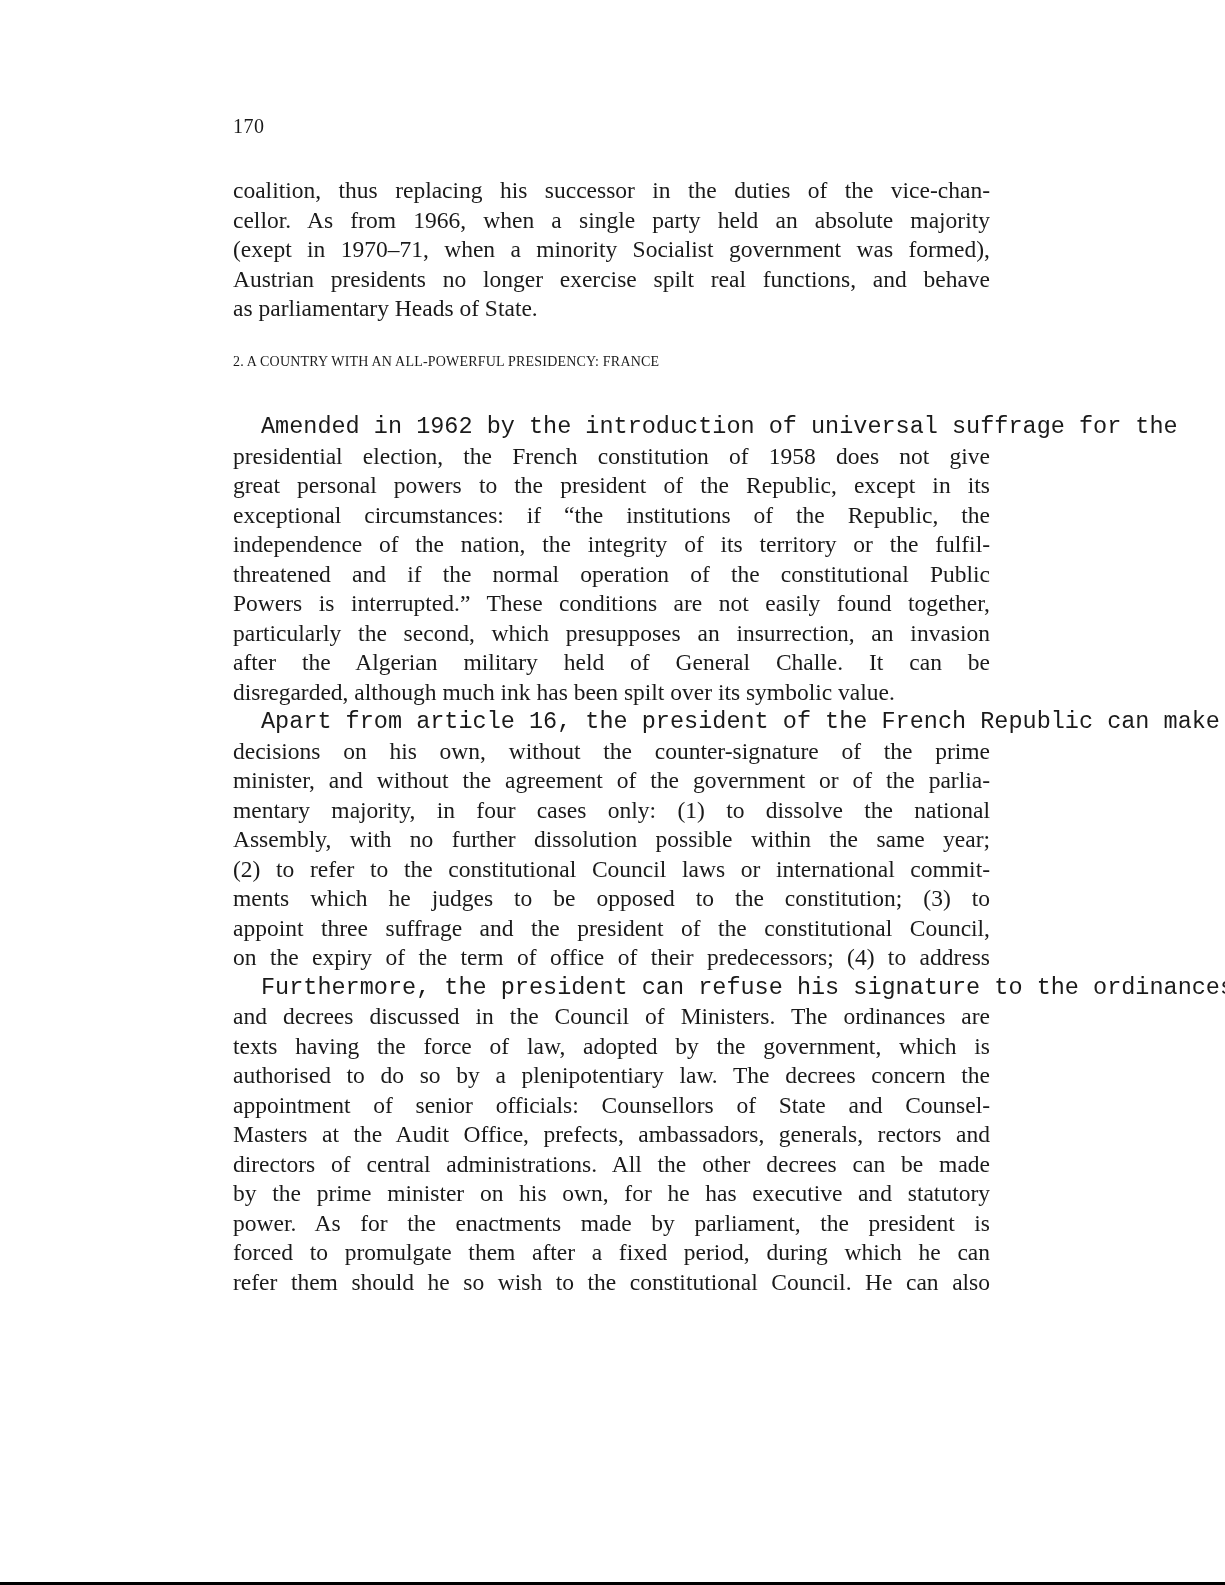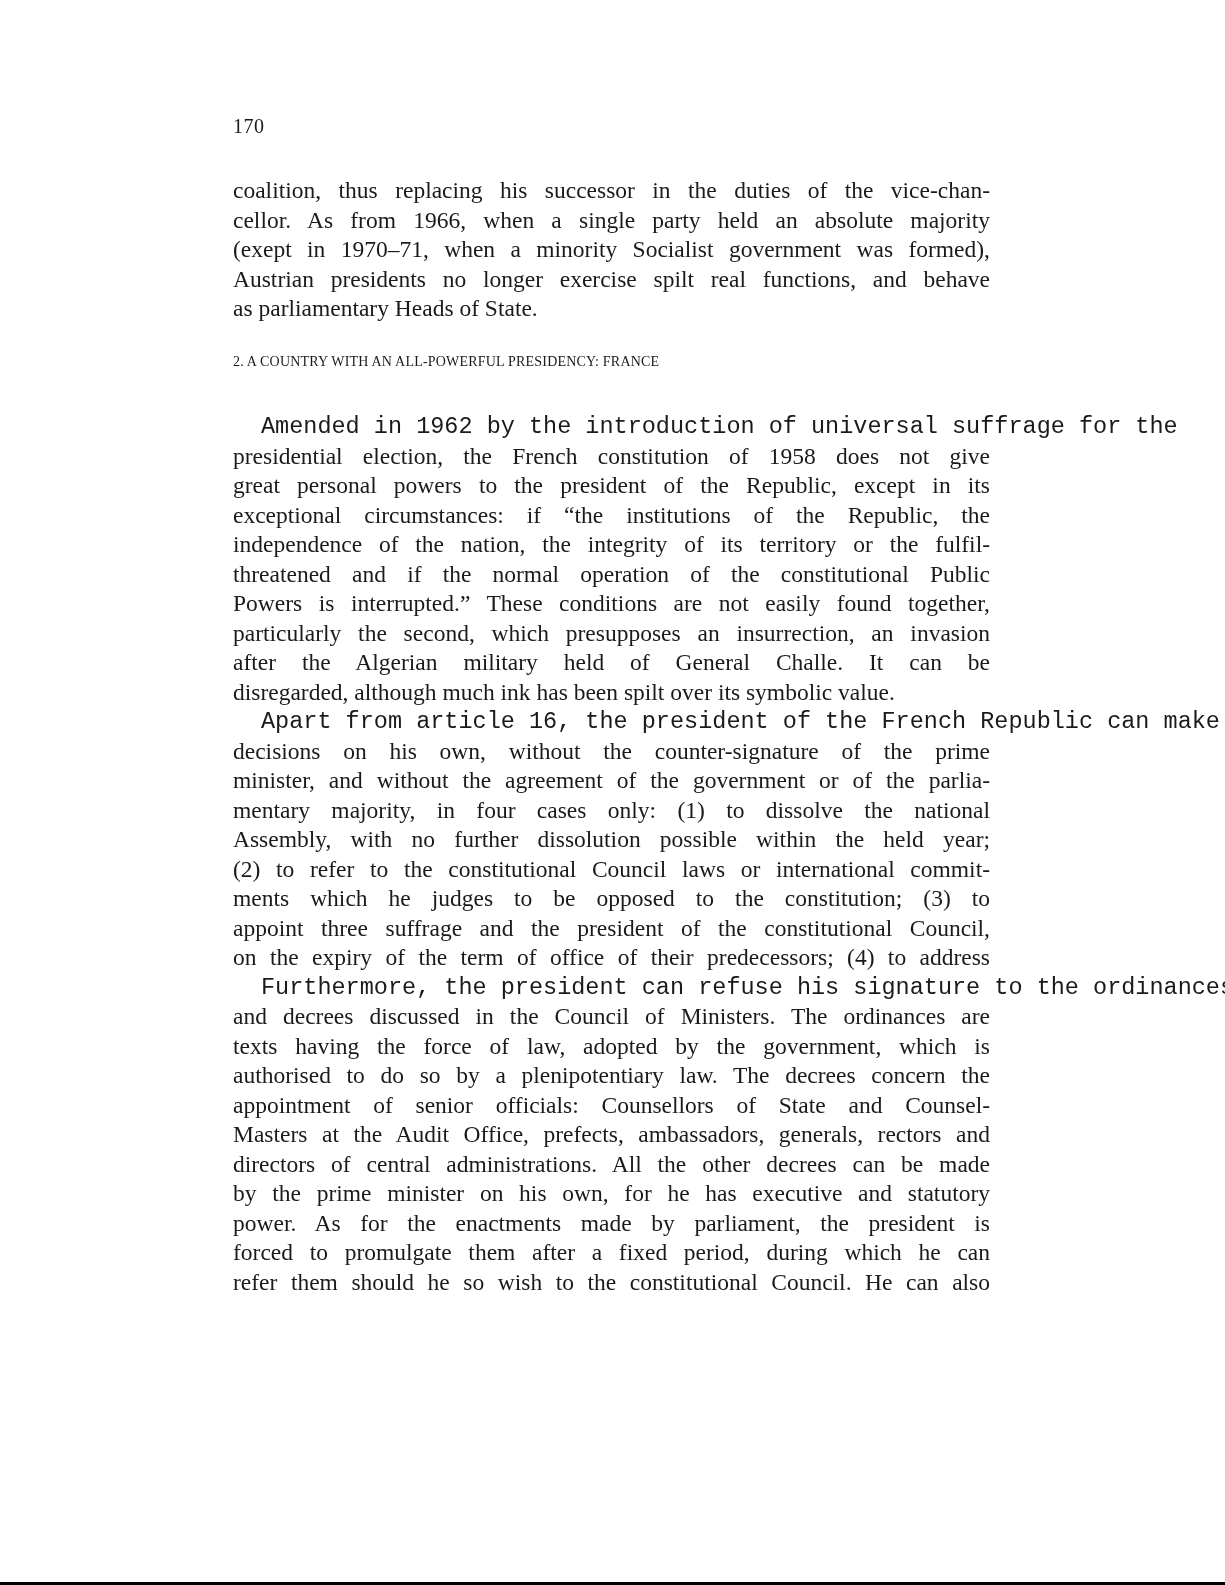--- a/index.html
+++ b/index.html
@@ -51,21 +51,21 @@
     <span class="line">independence of the nation, the integrity of its territory or the fulfil-</span>
     <span class="line">threatened and if the normal operation of the constitutional Public</span>
     <span class="line">Powers is interrupted.” These conditions are not easily found together,</span>
     <span class="line">particularly the second, which presupposes an insurrection, an invasion</span>
     <span class="line">after the Algerian military held of General Challe. It can be</span>
     <span class="line last">disregarded, although much ink has been spilt over its symbolic value.</span>
     <span class="line indent">Apart from article 16, the president of the French Republic can make</span>
     <span class="line">decisions on his own, without the counter-signature of the prime</span>
     <span class="line">minister, and without the agreement of the government or of the parlia-</span>
     <span class="line">mentary majority, in four cases only: (1) to dissolve the national</span>
-    <span class="line">Assembly, with no further dissolution possible within the held year;</span>
+    <span class="line">Assembly, with no further dissolution possible within the same year;</span>
     <span class="line">(2) to refer to the constitutional Council laws or international commit-</span>
     <span class="line">ments which he judges to be opposed to the constitution; (3) to</span>
     <span class="line">appoint three suffrage and the president of the constitutional Council,</span>
     <span class="line">on the expiry of the term of office of their predecessors; (4) to address</span>
     <span class="line indent">Furthermore, the president can refuse his signature to the ordinances</span>
     <span class="line">and decrees discussed in the Council of Ministers. The ordinances are</span>
     <span class="line">texts having the force of law, adopted by the government, which is</span>
     <span class="line">authorised to do so by a plenipotentiary law. The decrees concern the</span>
     <span class="line">appointment of senior officials: Counsellors of State and Counsel-</span>
     <span class="line">Masters at the Audit Office, prefects, ambassadors, generals, rectors and</span>

